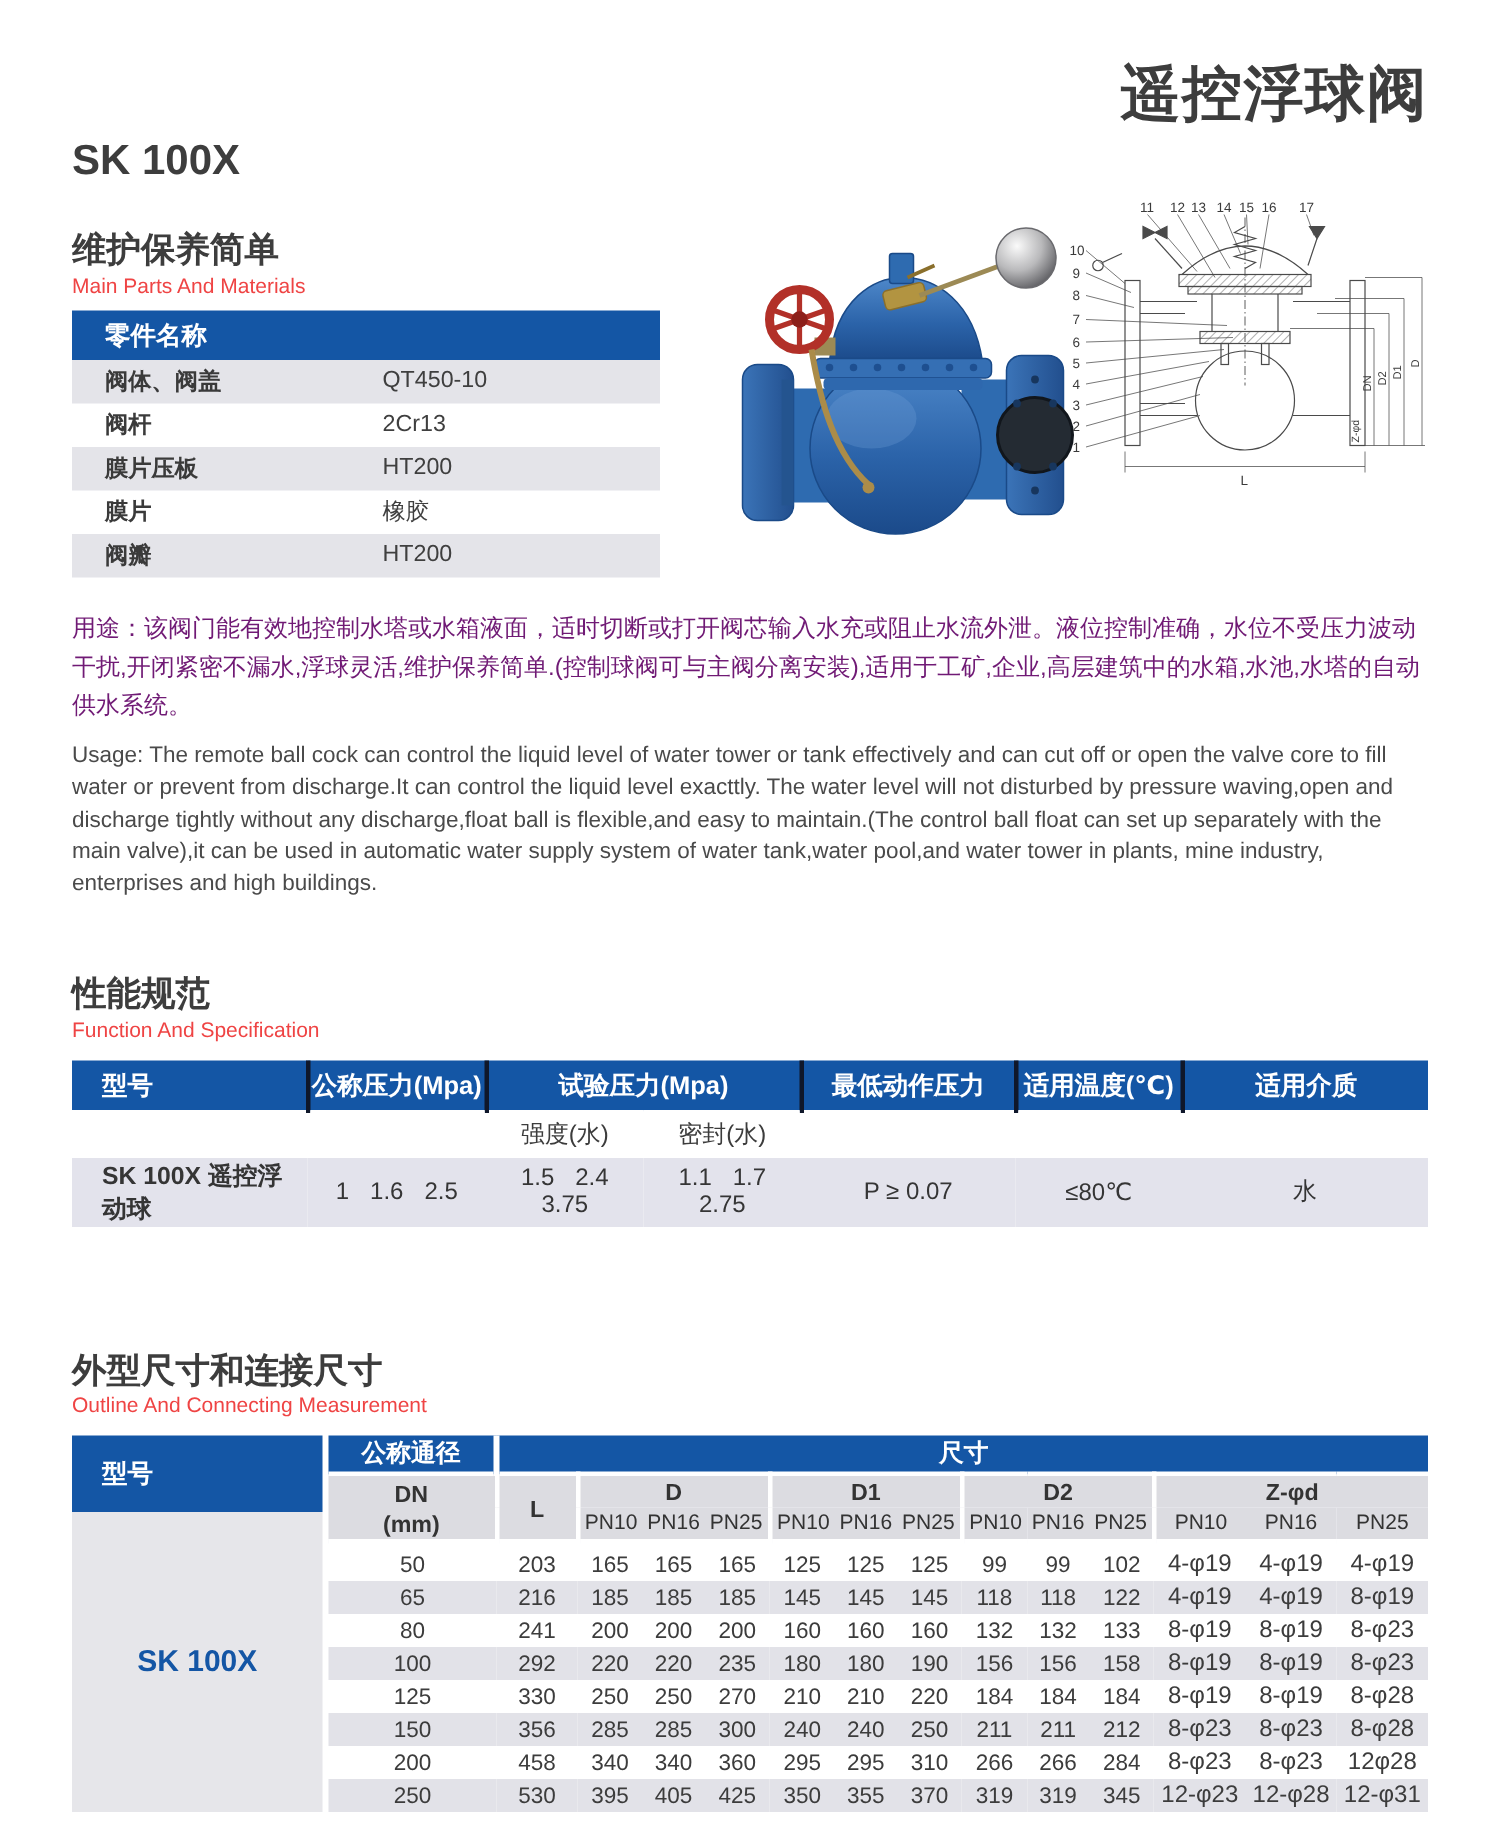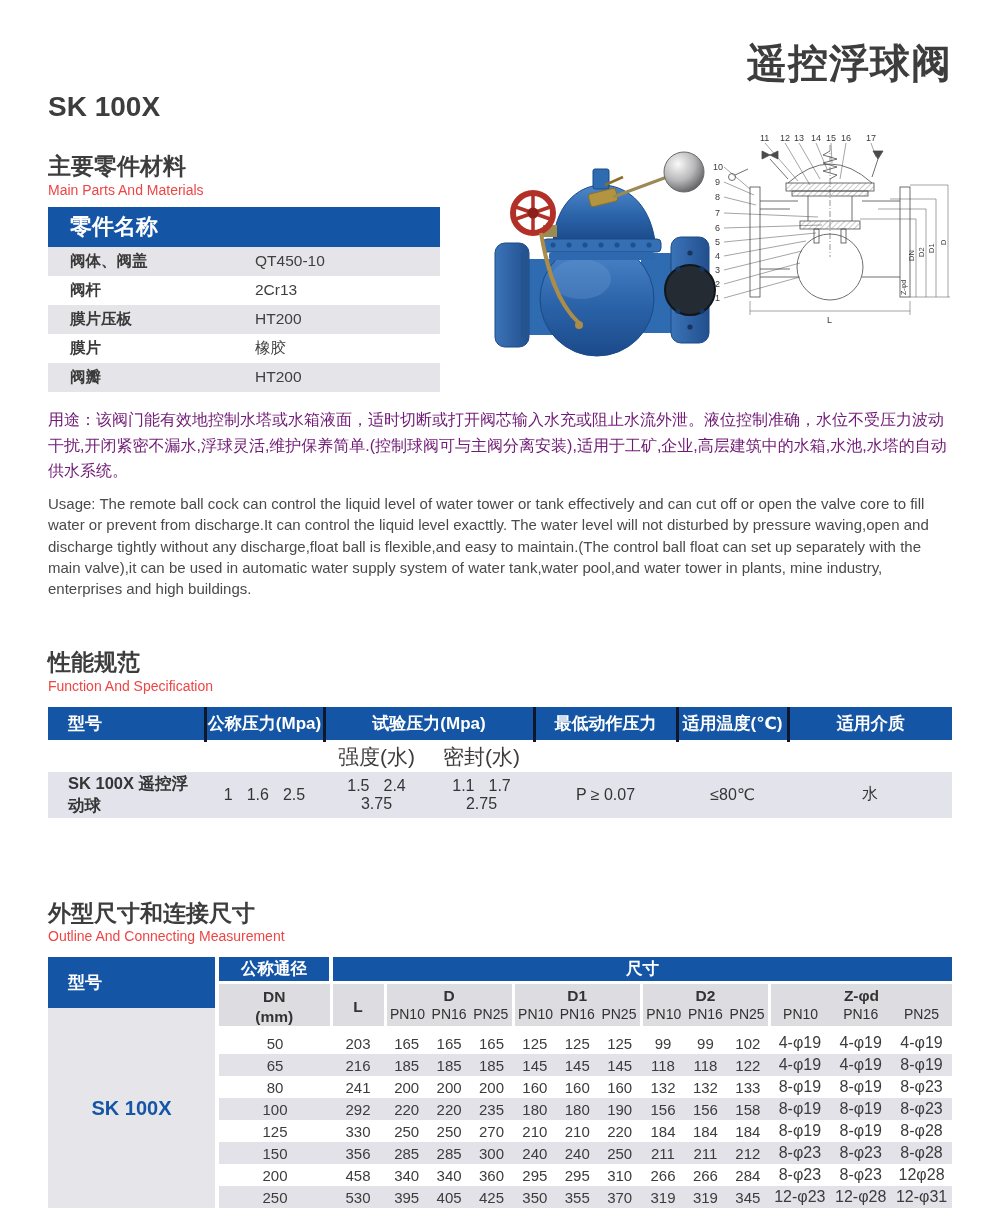--- a/index.html
+++ b/index.html
@@ -9,40 +9,40 @@
   
   .main-title{font-size:40px;font-weight:700;color:#3d3d3d;line-height:1.08;margin:0;letter-spacing:1px;text-align:right;}
   .model-title{font-size:28px;font-weight:700;color:#3d3d3d;margin:6px 0 0 0;}
 
   .sec-cn{font-size:23px;font-weight:700;color:#3d3d3d;line-height:1.15;}
   .sec-en{font-size:14px;color:#ef4444;margin-top:2px;}
 
   
   .parts-zone{position:relative;margin-top:30px;height:220px;}
   .parts-table{width:392px;border-collapse:collapse;margin-top:9px;font-size:15.5px;table-layout:fixed;}
-  .parts-table th{background:#1456a5;color:#fff;text-align:left;padding:5px 0 5px 22px;font-size:22px;font-weight:700;height:18px;}
+  .parts-table th{background:#1456a5;color:#fff;text-align:left;padding:5px 0 5px 22px;font-size:17px;font-weight:700;height:18px;}
   .parts-table td{padding:4px 11px;height:19px;}
   .parts-table td.pname{padding-left:22px;font-weight:700;width:45%;}
   .parts-table td.pmat{color:#3f3f3f;}
   .parts-table tbody tr:nth-child(odd){background:#e4e4e9;}
 
   .photo-svg{position:absolute;left:437px;top:-12px;}
   .draw-svg{position:absolute;left:662px;top:-24px;}
 
   
   .usage-cn{margin-top:34px;font-size:16px;line-height:1.6;color:#701a75;}
   .usage-en{margin-top:9px;font-size:15px;line-height:1.42;color:#4a4a4a;}
 
   
   .spec-zone{margin-top:50px;}
   .spec-table{width:100%;border-collapse:collapse;margin-top:13px;table-layout:fixed;}
   .spec-table th{background:#1456a5;color:#fff;font-size:17px;font-weight:700;padding:5px 0;height:20px;border-bottom:2px solid #fff;}
   .spec-table th + th{border-left:3px solid #0f172a;text-align:center;}
   .spec-table th.th-model{text-align:left;padding-left:20px;}
-  .spec-table .sub-row td{height:28px;text-align:center;font-size:21px;color:#3c3c3c;background:#fff;}
+  .spec-table .sub-row td{height:28px;text-align:center;font-size:16px;color:#3c3c3c;background:#fff;}
   .spec-table .data-row td{background:#e3e3ec;height:36px;text-align:center;font-size:16px;color:#353535;}
   .spec-table .data-row td.d-model{text-align:left;padding-left:20px;font-weight:700;font-size:16.5px;}
   .trip span{display:inline-block;margin:0 7px;}
 
   
   .dims-zone{margin-top:82px;}
   .dims-wrap{display:flex;margin-top:13px;}
   .model-col{width:167px;margin-right:4px;display:flex;flex-direction:column;}
   .mc-head{background:#1456a5;color:#fff;font-size:17px;font-weight:700;height:51px;display:flex;align-items:center;padding-left:20px;box-sizing:border-box;}
   .mc-body{background:#e6e6ea;flex:1;display:flex;align-items:center;justify-content:center;color:#1456a5;font-weight:700;font-size:20px;}
@@ -61,21 +61,21 @@
 </style>
 </head>
 <body>
 
 <div class="page">
 
   <div class="main-title">遥控浮球阀</div>
   <div class="model-title">SK 100X</div>
 
   <div class="parts-zone">
-    <div class="sec-cn">主要零件材料</div>
+    <div class="sec-cn">维护保养简单</div>
     <div class="sec-en">Main Parts And Materials</div>
 
     <table class="parts-table">
       <thead>
         <tr>
             <th colspan="2">零件名称</th>
           </tr>
       </thead>
       <tbody>
   <tr>

